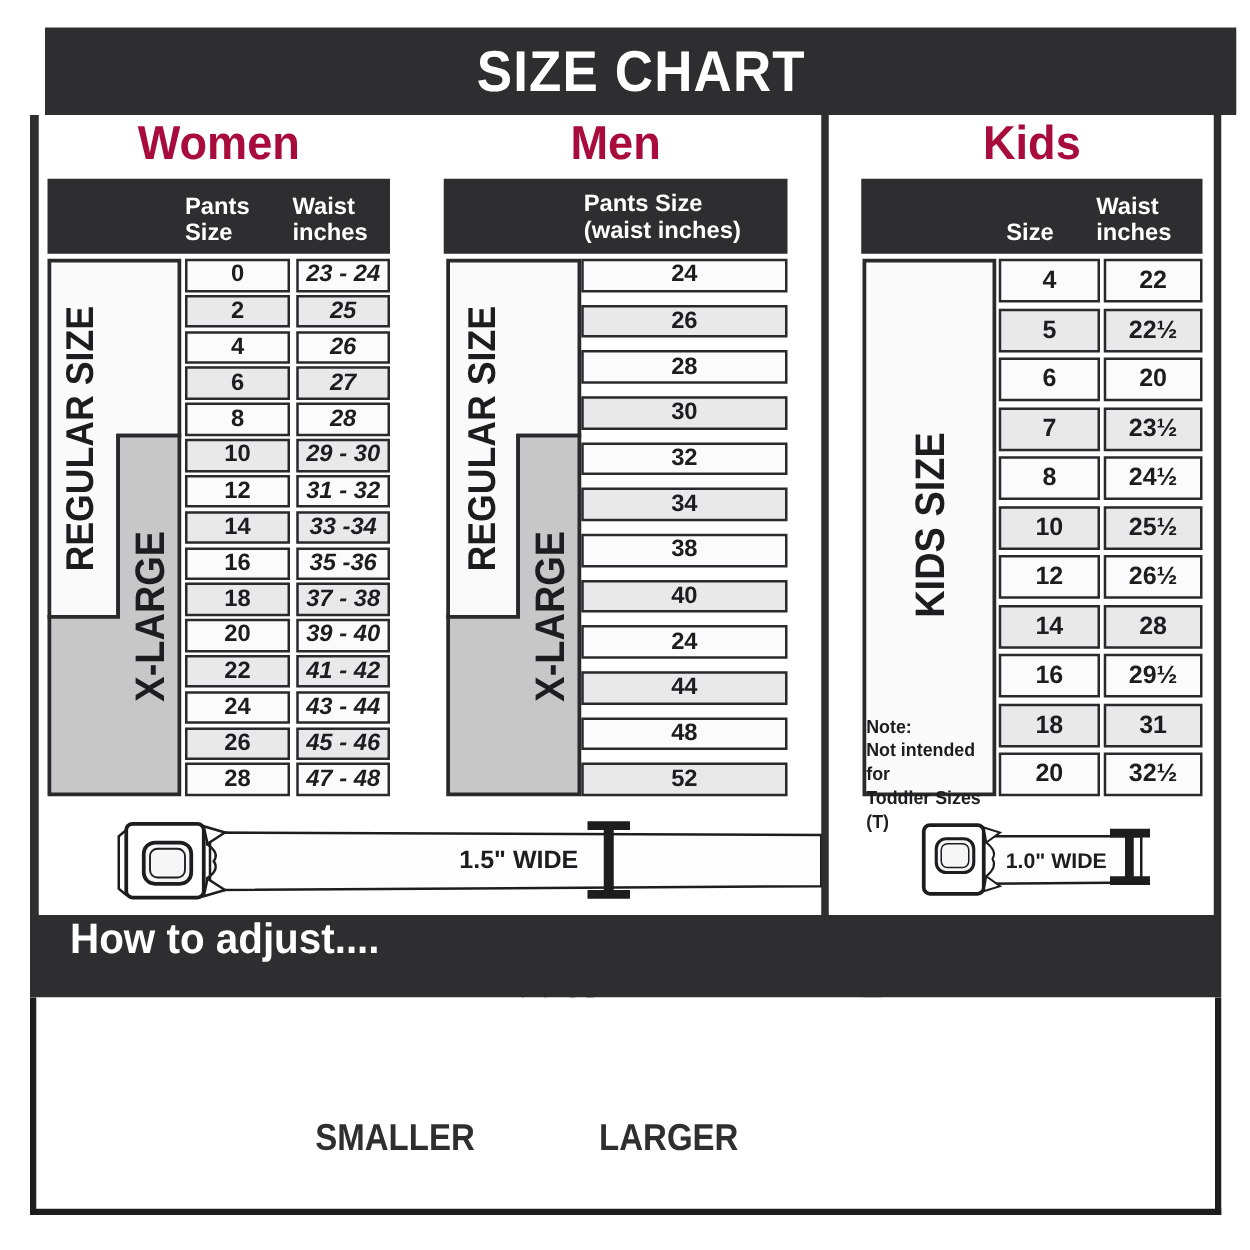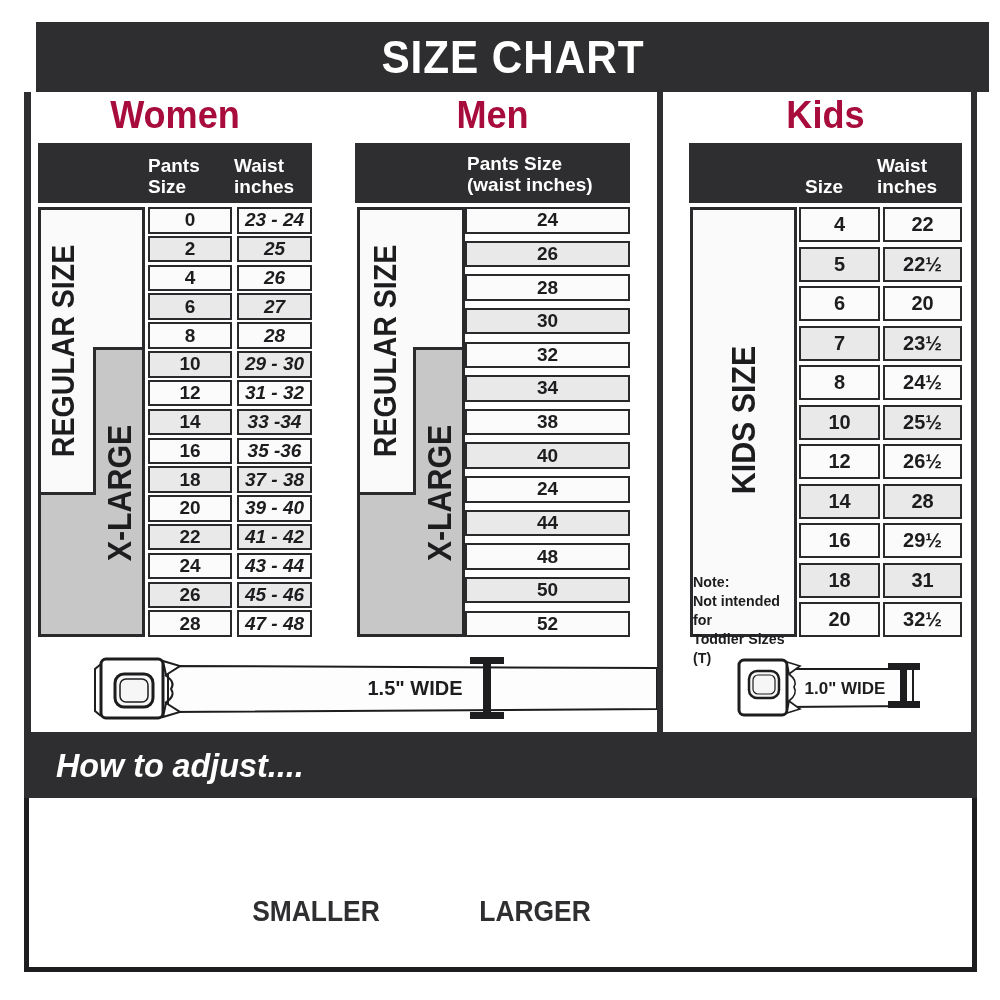--- a/index.html
+++ b/index.html
@@ -29,21 +29,21 @@
   #men-rows .c1{width:165px;}
   #kids-rows .c1{width:81px;} #kids-rows .c2{width:79px;gap:0;}
   #kids-rows .trow{gap:3px;}
   .rows div.trow:nth-of-type(even) .cell{background:#e9e9e9;}
   
   .vlabel{position:absolute;white-space:nowrap;font-weight:bold;color:#1d1d1f;
           transform:translate(-50%,-50%) rotate(-90deg) scaleX(.92);}
   
   .belt-label{position:absolute;text-align:center;font-weight:bold;color:#1d1d1f;}
   
-  #adjust-bar{left:24px;top:732px;width:953px;height:66px;display:flex;align-items:center;font-style:italic;}
+  #adjust-bar{left:24px;top:732px;width:953px;height:66px;display:flex;}
   #adjust-bar span{color:#fff;font-weight:bold;font-size:34px;margin-left:32px;transform:scaleX(.95);transform-origin:left;}
   #adjust-box{left:24px;top:798px;width:953px;height:174px;box-sizing:border-box;
               border:5px solid #1d1d1f;border-top:none;background:#fff;}
   .adj-label{position:absolute;text-align:center;font-weight:bold;font-size:30px;color:#2f2f31;transform:scaleX(.88);}
   
   #kids-note{position:absolute;left:693px;top:572px;width:104px;font-weight:bold;font-size:15px;line-height:19px;
              transform:scaleX(.95);transform-origin:left;}
   svg{position:absolute;left:0;top:0;}
 </style>
 </head>
@@ -291,23 +291,20 @@
 
       <div class="trow">
         <div class="cell c1">44</div>
       </div>
 
 
       <div class="trow">
         <div class="cell c1">48</div>
       </div>
 
-      <div class="trow">
-        <div class="cell c1">50</div>
-      </div>
 
       <div class="trow">
         <div class="cell c1">52</div>
       </div>
     </div>
   <div class="rows" id="kids-rows" style="left:799px;width:163px;">
 
       <div class="trow">
         <div class="cell c1">4</div>
         <div class="cell c2">22</div>

